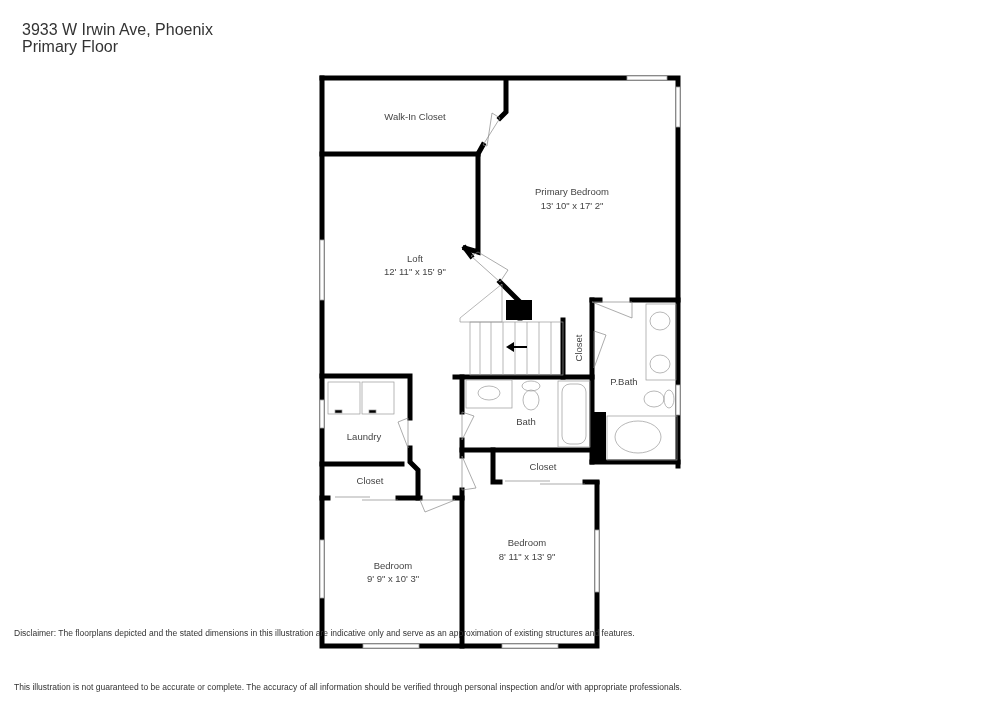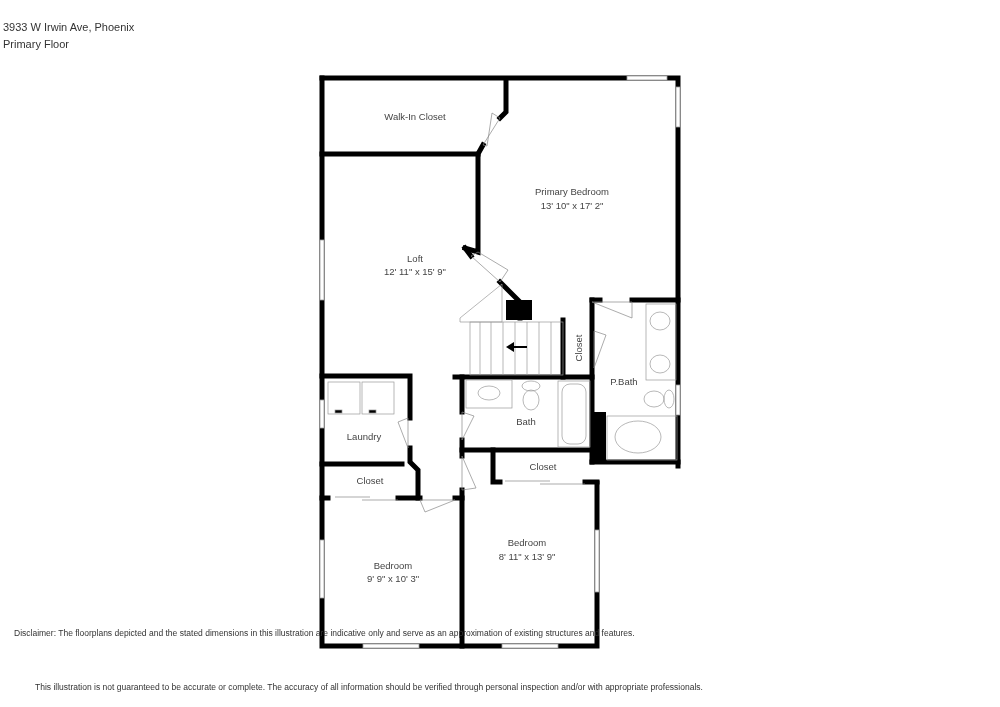--- a/index.html
+++ b/index.html
@@ -1,17 +1,17 @@
 <!DOCTYPE html>
 <html><head>
 <meta charset="utf-8">
 <style>
   html,body{margin:0;padding:0;background:#fff;}
   body{width:1000px;height:707px;position:relative;overflow:hidden;font-family:"Liberation Sans",sans-serif;color:#333;}
-  .hdr{position:absolute;left:3px;font-size:11px;color:#333;}
+  .hdr{position:absolute;left:22px;font-size:16px;color:#333;}
   .disc{position:absolute;left:14px;font-size:8.5px;color:#333;white-space:nowrap;}
   svg{position:absolute;left:0;top:0;}
   .lbl{font-family:"Liberation Sans",sans-serif;font-size:9.5px;fill:#444;text-anchor:middle;}
 </style>
 </head>
 <body>
 
 <div class="hdr" style="top:21px;">3933 W Irwin Ave, Phoenix</div>
 <div class="hdr" style="top:38px;">Primary Floor</div>
 
@@ -129,13 +129,13 @@
   <text class="lbl" x="526" y="425">Bath</text>
   <text class="lbl" x="370" y="484">Closet</text>
   <text class="lbl" x="543" y="470">Closet</text>
   <text class="lbl" x="393" y="569">Bedroom</text>
   <text class="lbl" x="393" y="582">9' 9" x 10' 3"</text>
   <text class="lbl" x="527" y="546">Bedroom</text>
   <text class="lbl" x="527" y="560">8' 11" x 13' 9"</text>
 </svg>
 
 <div class="disc" style="top:628px;">Disclaimer: The floorplans depicted and the stated dimensions in this illustration are indicative only and serve as an approximation of existing structures and features.</div>
-<div class="disc" style="top:682px;margin-left:21px;">This illustration is not guaranteed to be accurate or complete. The accuracy of all information should be verified through personal inspection and/or with appropriate professionals.</div>
+<div class="disc" style="top:682px;">This illustration is not guaranteed to be accurate or complete. The accuracy of all information should be verified through personal inspection and/or with appropriate professionals.</div>
 
 </body></html>

